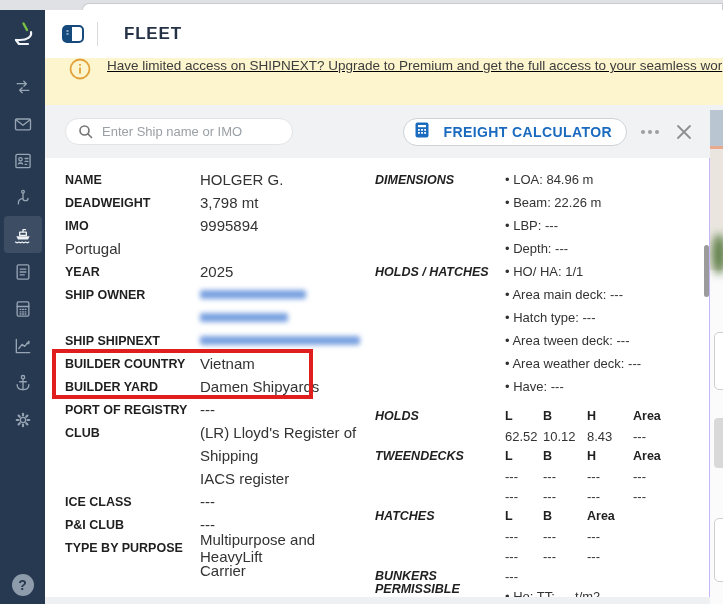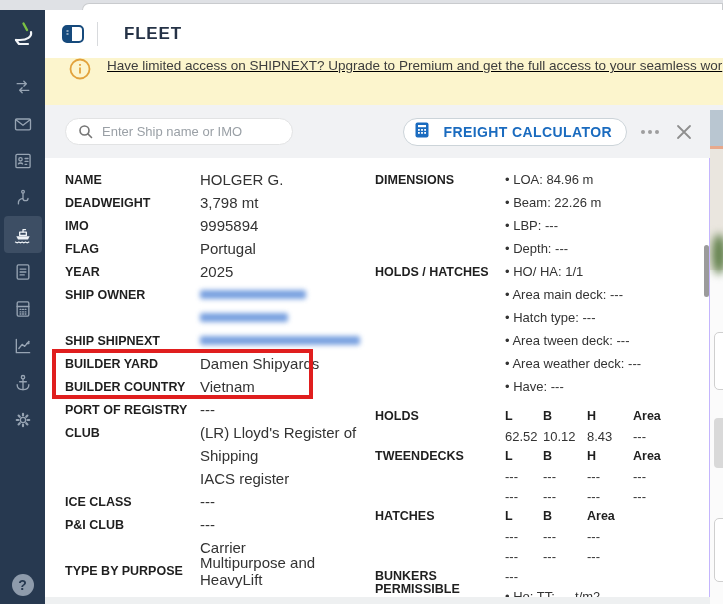--- a/index.html
+++ b/index.html
@@ -45,21 +45,21 @@
 
   .content { position:absolute; left:0; top:148px; right:14px; height:489px; background:#fff; overflow:hidden; }
   .col-left { position:absolute; left:20px; top:10px; width:305px; }
   .row { height:23px; display:flex; align-items:center; }
   .lbl { width:135px; flex:0 0 135px; font-size:12.5px; font-weight:bold; color:#1f1f1f; }
   .val { font-size:15px; color:#333; }
   .blur-bar { height:9px; border-radius:2px; background:#4d82d6; filter:blur(2.5px); opacity:0.75; cursor:pointer; }
 
   .col-right { position:absolute; left:330px; top:10px; right:0; }
   .r-row { height:23px; display:flex; align-items:center; }
-  .r-lbl { width:130px; flex:0 0 130px; font-size:12.5px; font-weight:bold; color:#1f1f1f; }
+  .r-lbl { width:130px; flex:0 0 130px; font-size:12.5px; font-weight:bold; color:#1f1f1f;font-style:italic; }
   .r-val { font-size:13px; color:#333; }
   .r-val.bullet::before { content:"• "; color:#333; }
   .t-row { height:20px; display:flex; align-items:center; }
   .t-gap { height:8px; }
   .cell { font-size:13px; color:#333; }
   .c1 { width:38px; } .c2 { width:44px; } .c3 { width:46px; } .c4 { width:44px; }
   .th { font-weight:bold; font-size:12.5px; color:#1f1f1f; }
 
   .bottom-strip { position:absolute; left:0; bottom:0; right:0; height:7px; background:#eef0f1; }
 
@@ -238,48 +238,47 @@
           </div>
         <div class="row">
             <div class="lbl">DEADWEIGHT</div>
             <div class="val">3,798 mt</div>
           </div>
         <div class="row">
             <div class="lbl">IMO</div>
             <div class="val">9995894</div>
           </div>
         <div class="row">
-            <div class="lbl">FLAG</div>
             <div class="val">Portugal</div>
           </div>
         <div class="row">
             <div class="lbl">YEAR</div>
             <div class="val">2025</div>
           </div>
         <div class="row">
             <div class="lbl">SHIP OWNER</div>
             <div class="blur-bar" style="width:106px"></div>
           </div>
         <div class="row">
             <div class="lbl"></div>
             <div class="blur-bar" style="width:88px"></div>
           </div>
         <div class="row">
             <div class="lbl">SHIP SHIPNEXT</div>
             <div class="blur-bar" style="width:160px"></div>
           </div>
         <div class="row">
+            <div class="lbl">BUILDER COUNTRY</div>
+            <div class="val">Vietnam</div>
+          </div>
+        <div class="row">
             <div class="lbl">BUILDER YARD</div>
             <div class="val">Damen Shipyards</div>
           </div>
         <div class="row">
-            <div class="lbl">BUILDER COUNTRY</div>
-            <div class="val">Vietnam</div>
-          </div>
-        <div class="row">
             <div class="lbl">PORT OF REGISTRY</div>
             <div class="val">---</div>
           </div>
         <div class="row">
             <div class="lbl">CLUB</div>
             <div class="val">(LR) Lloyd's Register of</div>
           </div>
         <div class="row">
             <div class="lbl"></div>
             <div class="val">Shipping</div>
@@ -290,26 +289,26 @@
           </div>
         <div class="row">
             <div class="lbl">ICE CLASS</div>
             <div class="val">---</div>
           </div>
         <div class="row">
             <div class="lbl">P&amp;I CLUB</div>
             <div class="val">---</div>
           </div>
         <div class="row">
+            <div class="lbl">TYPE BY PURPOSE</div>
+            <div class="val">Multipurpose and HeavyLift</div>
+          </div>
+        <div class="row">
             <div class="lbl"></div>
             <div class="val">Carrier</div>
-          </div>
-        <div class="row">
-            <div class="lbl">TYPE BY PURPOSE</div>
-            <div class="val">Multipurpose and HeavyLift</div>
           </div>
       </div>
 
       <div class="col-right">
         <div class="r-row">
             <div class="r-lbl">DIMENSIONS</div>
             <div class="r-val bullet">LOA: 84.96 m</div>
           </div>
         <div class="r-row">
             <div class="r-lbl"></div>

